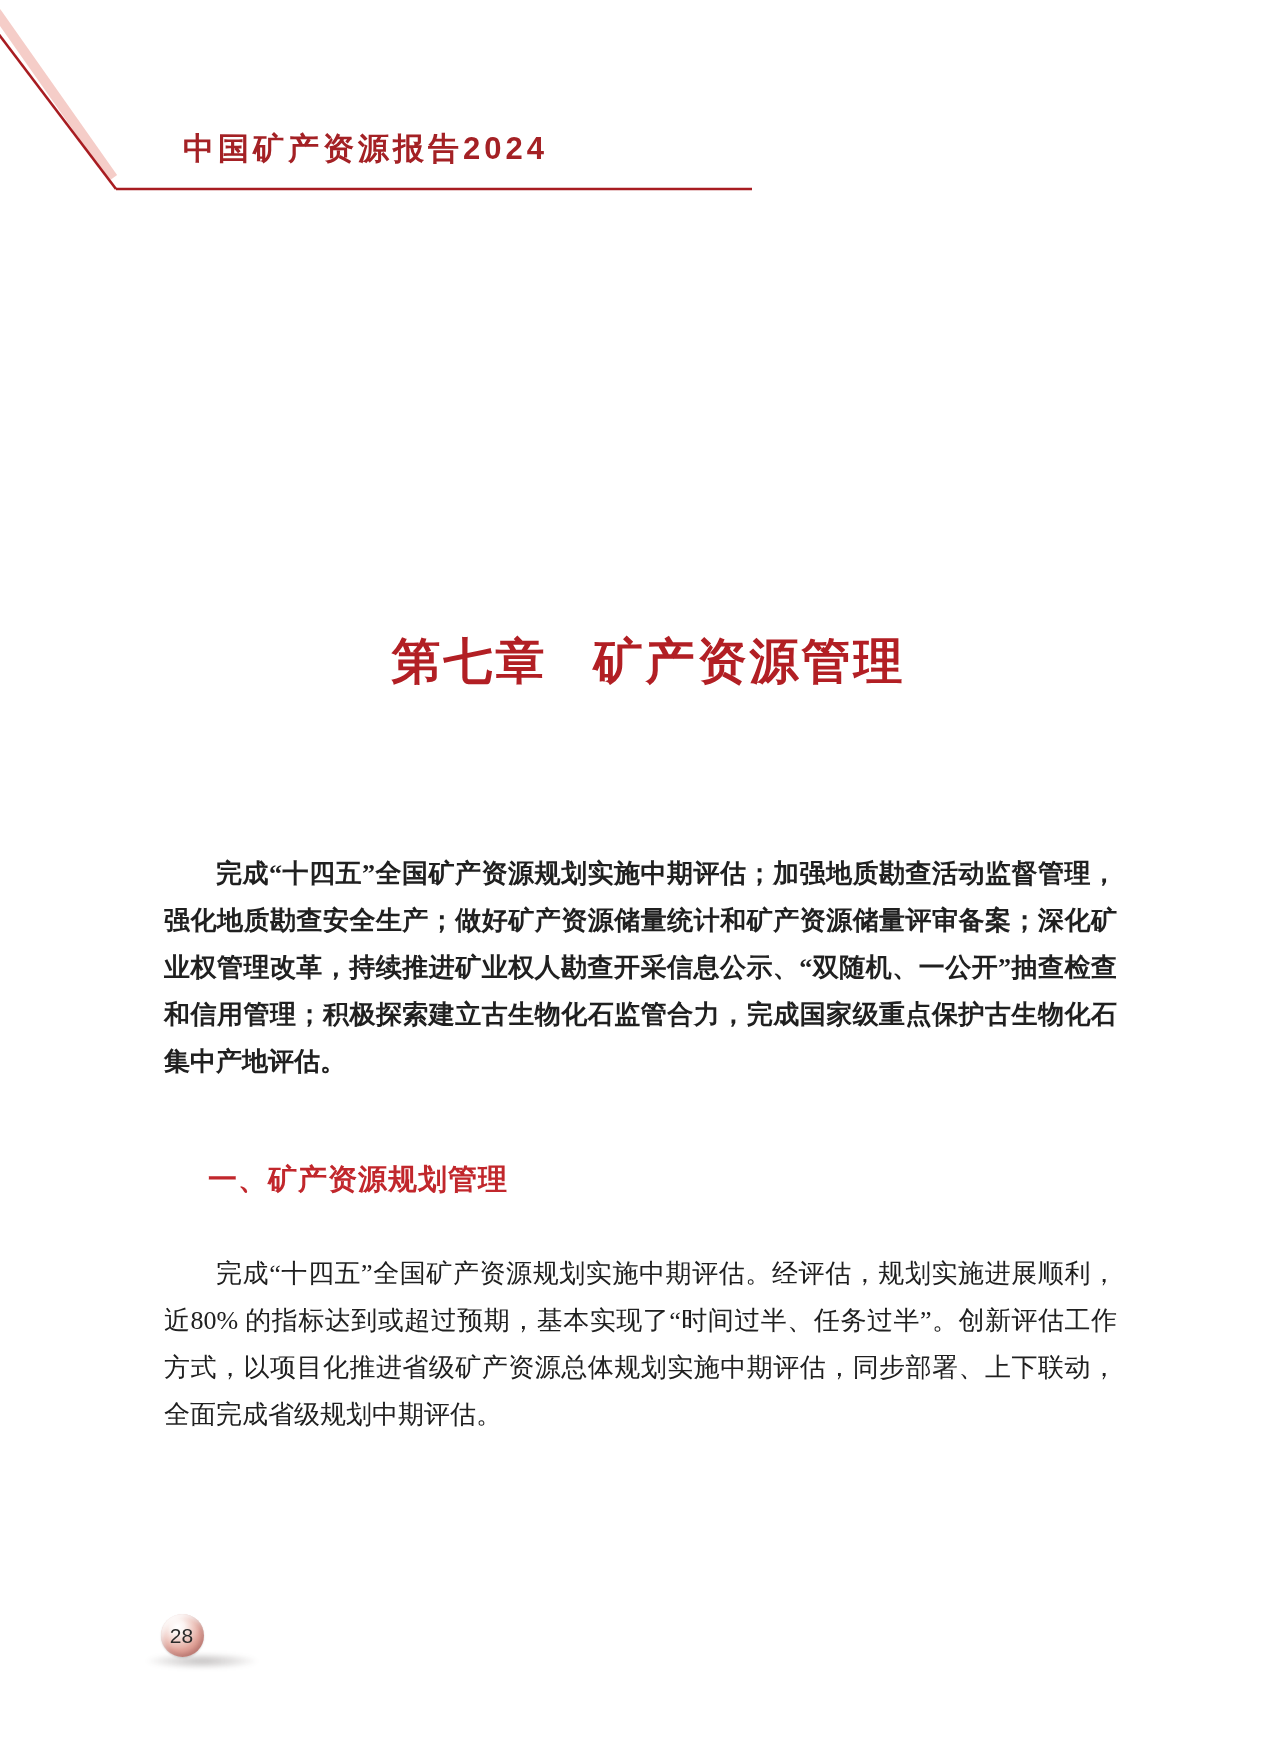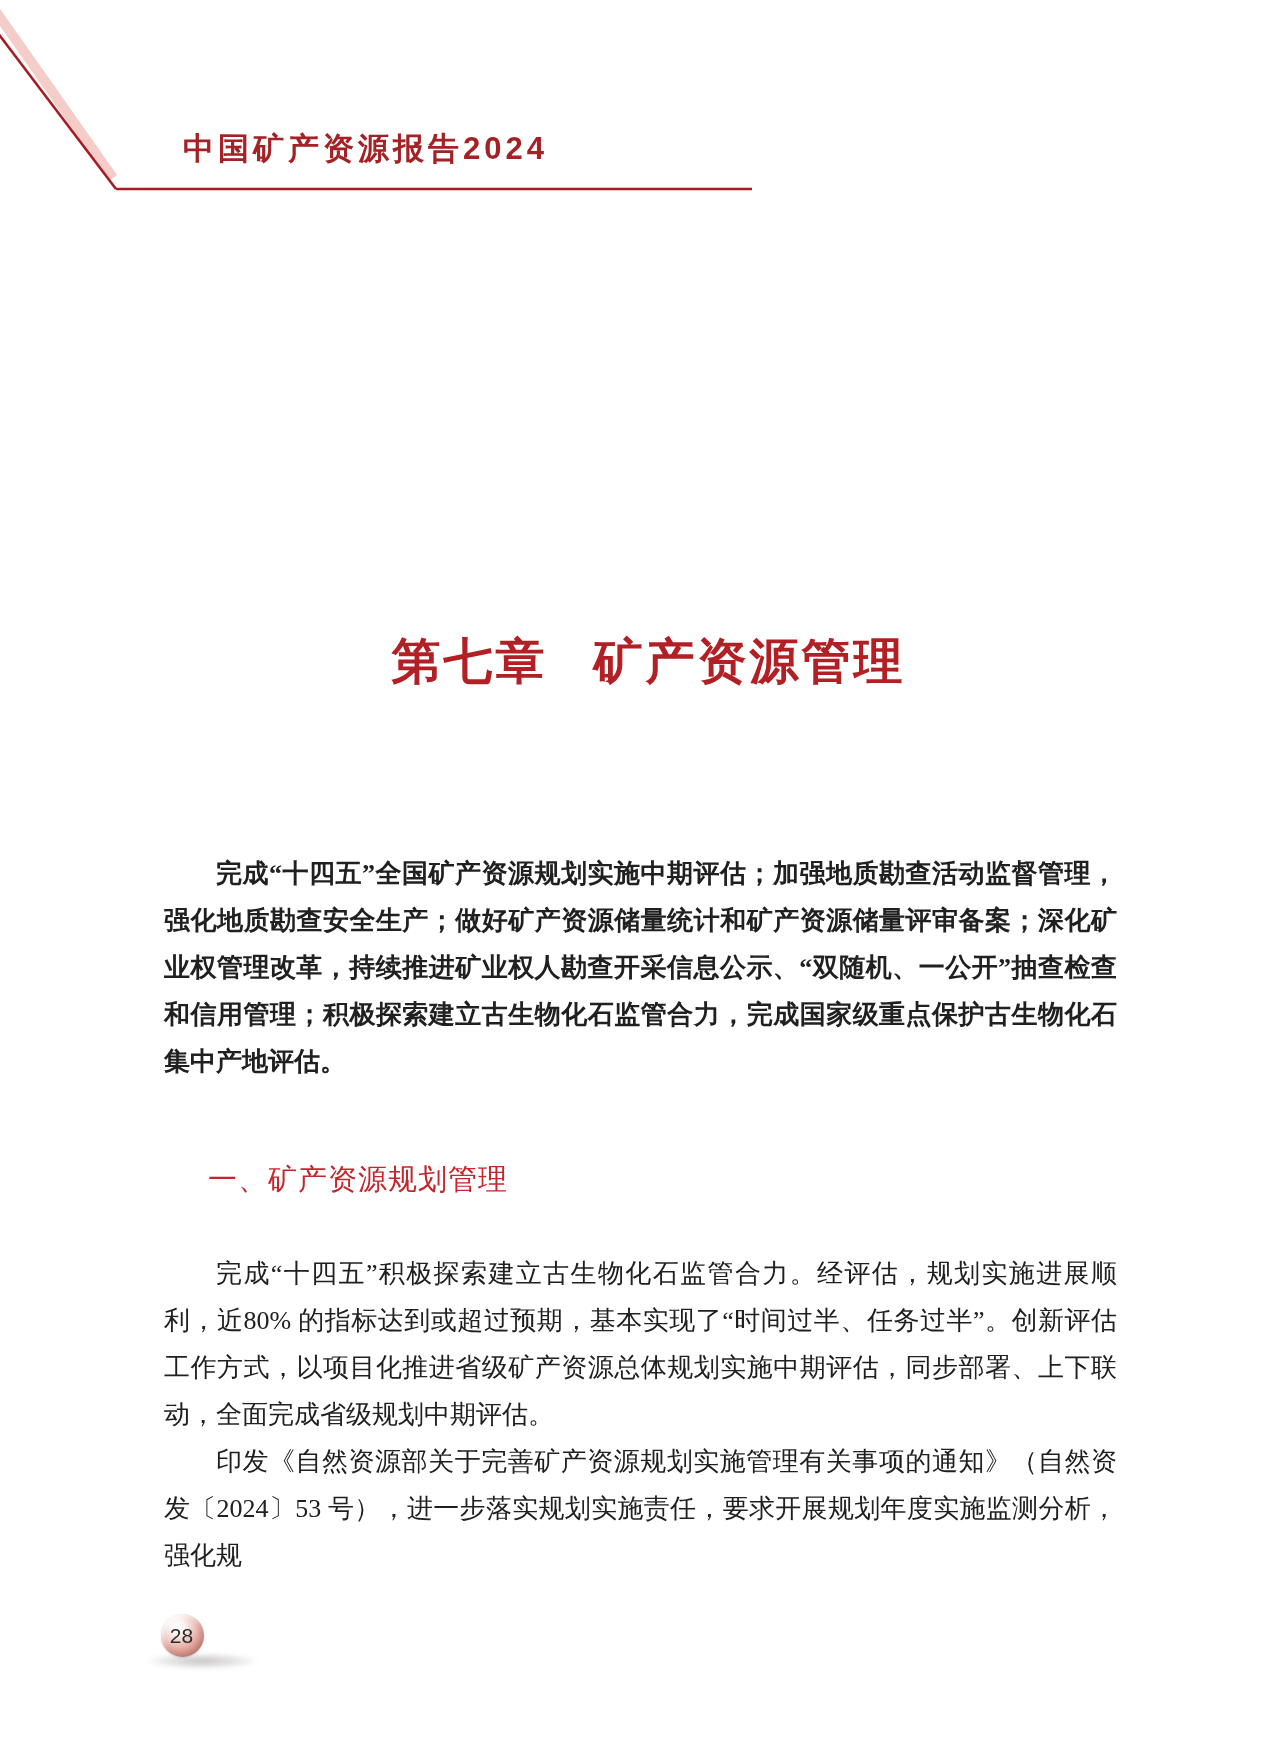--- a/index.html
+++ b/index.html
@@ -61,21 +61,21 @@
     margin: 0;
     text-indent: 2em;
   }
   .intro-block { top: 850px; font-weight: bold; }
   .section-body-block { top: 1250px; }
 
   .section-heading {
     position: absolute;
     left: 208px; top: 1158px;
     font-family: "Liberation Sans", "DejaVu Sans", sans-serif;
-    font-weight: normal;
+    font-weight: bold;
     font-size: 29px;
     line-height: 42px;
     color: #c1272c;
     letter-spacing: 1px;
     white-space: nowrap;
   }
 
   
   .page-ball {
     position: absolute;
@@ -140,22 +140,21 @@
     <span class="chapter-num">第七章</span><span>矿产资源管理</span>
   </div>
 
   <div class="body-block intro-block">
     <p>完成“十四五”全国矿产资源规划实施中期评估；加强地质勘查活动监督管理，强化地质勘查安全生产；做好矿产资源储量统计和矿产资源储量评审备案；深化矿业权管理改革，持续推进矿业权人勘查开采信息公示、“双随机、一公开”抽查检查和信用管理；积极探索建立古生物化石监管合力，完成国家级重点保护古生物化石集中产地评估。</p>
   </div>
 
   <div class="section-heading">一、矿产资源规划管理</div>
 
   <div class="body-block section-body-block">
-    <p>完成“十四五”积极探索建立古生物化石监管合力。经评估，规划实施进展顺利，近80% 的指标达到或超过预期，基本实现了“时间过半、任务过半”。创新评估工作方式，以项目化推进省级矿产资源总体规划实施中期评估，同步部署、上下联动，全面完成省级规划中期评估。</p>
-    <p>印发《自然资源部关于完善矿产资源规划实施管理有关事项的通知》（自然资发〔2024〕53 号），进一步落实规划实施责任，要求开展规划年度实施监测分析，强化规</p>
+    <p>完成“十四五”全国矿产资源规划实施中期评估。经评估，规划实施进展顺利，近80% 的指标达到或超过预期，基本实现了“时间过半、任务过半”。创新评估工作方式，以项目化推进省级矿产资源总体规划实施中期评估，同步部署、上下联动，全面完成省级规划中期评估。</p>
   </div>
 
   <div class="page-ball-shadow"></div>
   <div class="page-ball">
     <span class="page-num">28</span>
   </div>
 
 </div>
 
 </body></html>

